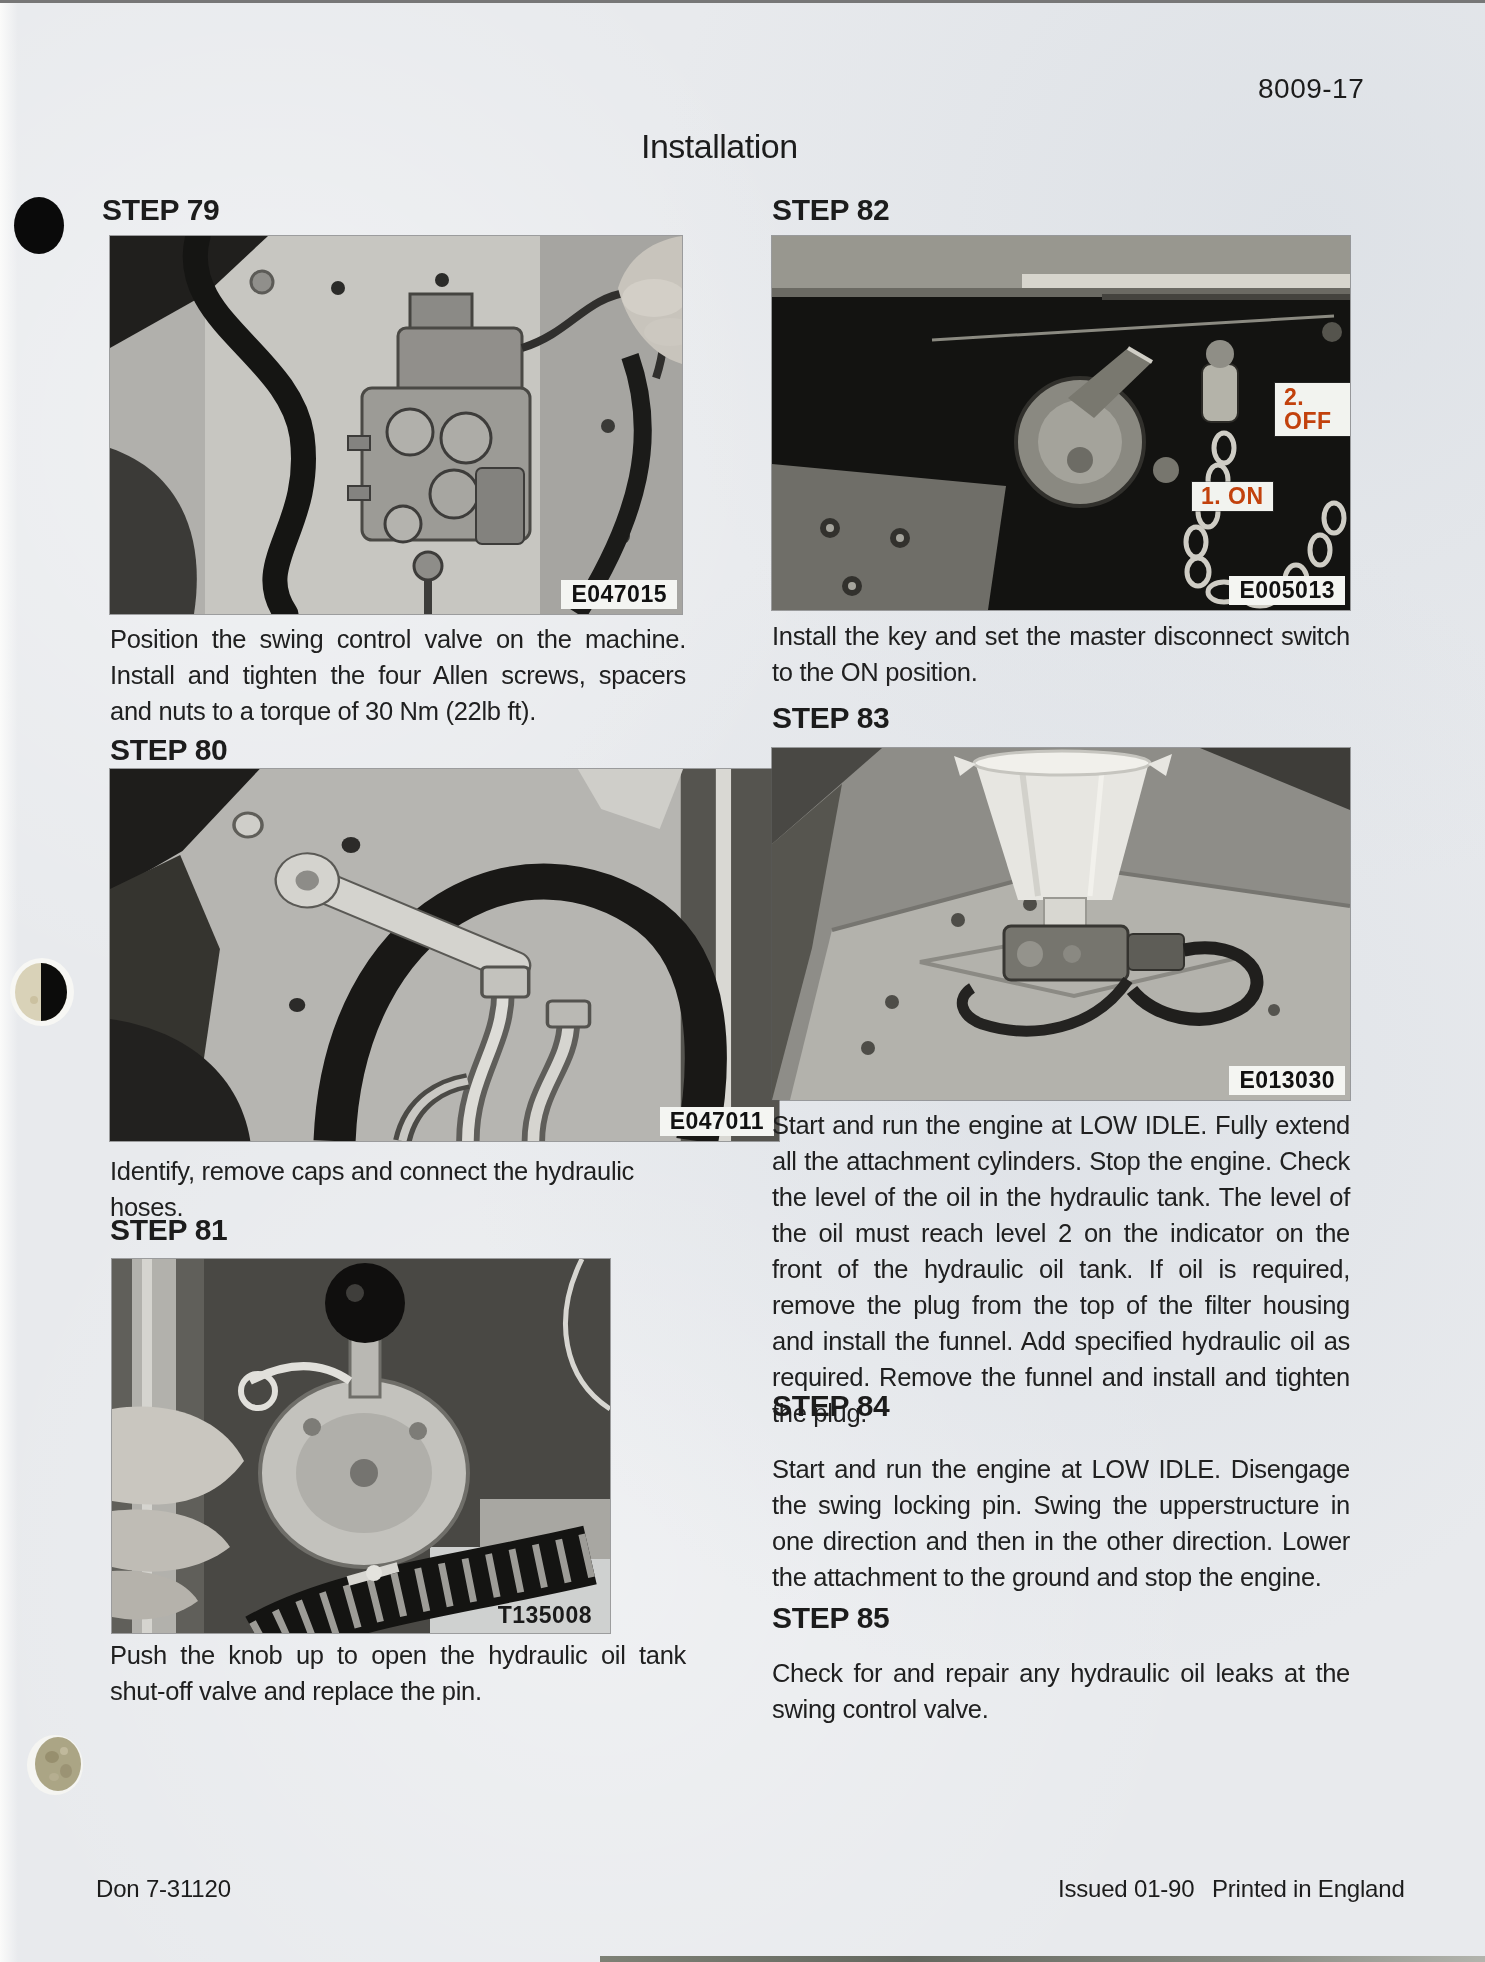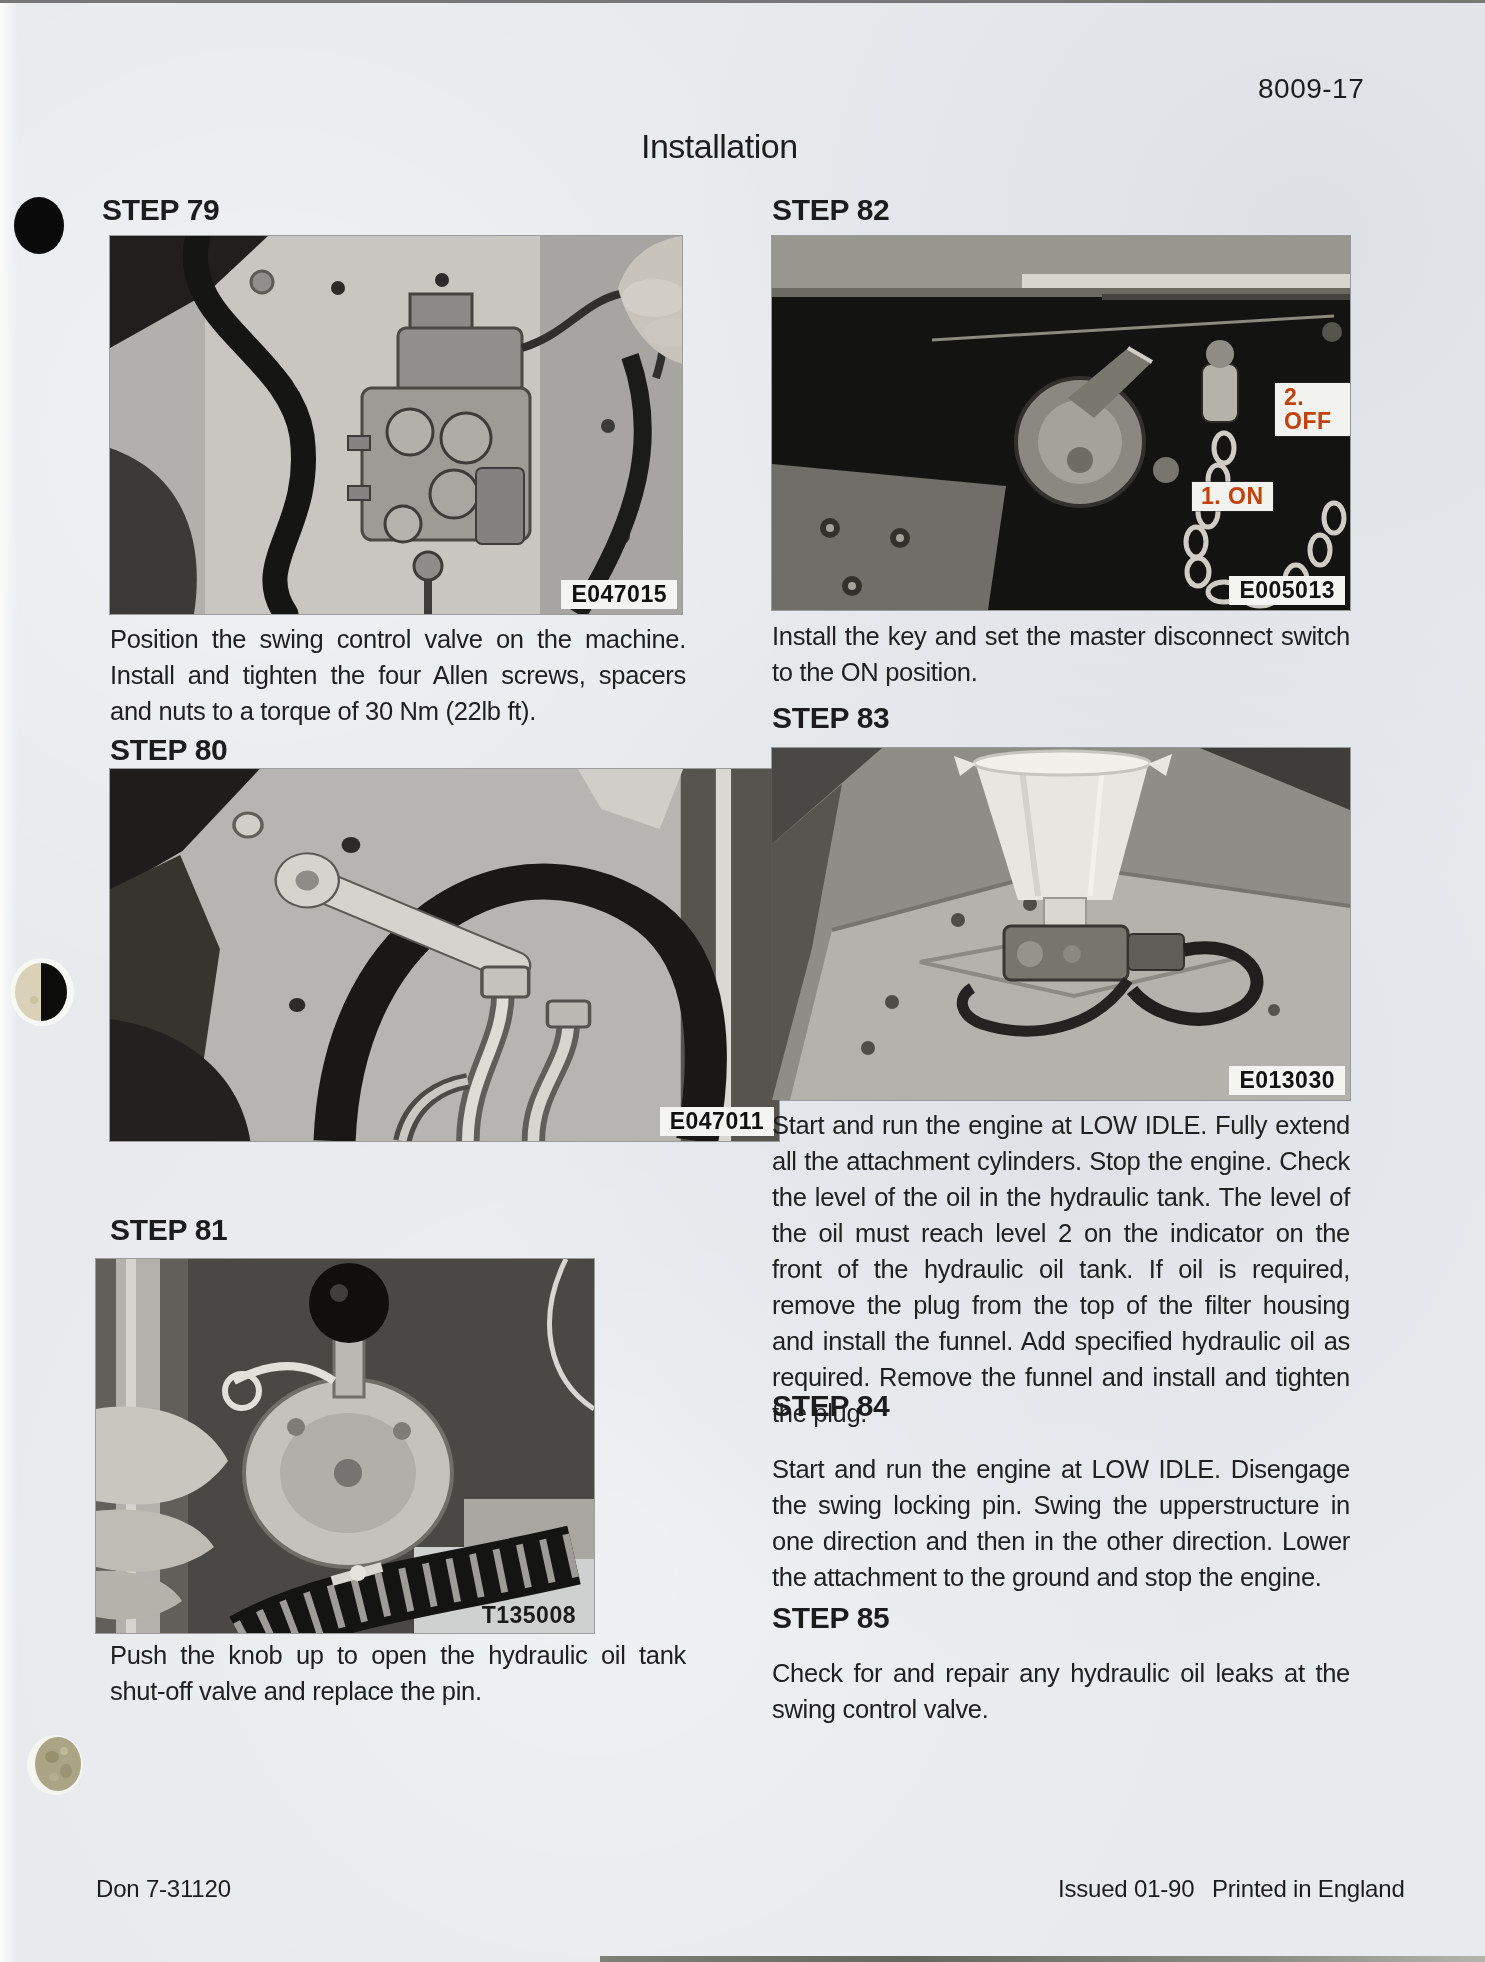--- a/index.html
+++ b/index.html
@@ -136,24 +136,25 @@
       <path d="M362,372 C362,320 392,296 392,252" stroke="#5f5e5a" stroke-width="20" fill="none"></path>
       <path d="M362,372 C362,320 392,296 392,252" stroke="#d6d5d0" stroke-width="10" fill="none"></path>
       <rect x="318" y="198" width="40" height="30" rx="4" fill="#c3c2bd" stroke="#54534f" stroke-width="3"></rect>
       <rect x="374" y="232" width="36" height="26" rx="4" fill="#bab9b4" stroke="#54534f" stroke-width="3"></rect>
       <path d="M250,372 C258,330 286,316 306,312" stroke="#4b4a46" stroke-width="16" fill="none"></path>
       <path d="M250,372 C258,330 286,316 306,312" stroke="#c9c8c3" stroke-width="7" fill="none"></path>
     </svg>
     <figcaption class="plabel">E047011</figcaption>
   </figure>
 
+  <p class="abs cap single" style="left:110px;top:1150px;width:576px;">Identify, remove caps and connect the hydraulic hoses.</p>
 
   <div class="abs step-h" style="left:110px;top:1210px;">STEP 81</div>
 
-  <figure class="photo" style="left:96px;top:1256px;width:498px;height:374px;">
+  <figure class="photo" style="left:112px;top:1256px;width:498px;height:374px;">
     <svg viewBox="0 0 498 374" preserveAspectRatio="none">
       <rect width="498" height="374" fill="#494844"></rect>
       <rect x="0" y="0" width="92" height="374" fill="#605f5a"></rect>
       <rect x="20" y="0" width="44" height="374" fill="#b2b1ac"></rect>
       <rect x="30" y="0" width="10" height="374" fill="#d5d4cf"></rect>
       <rect x="318" y="288" width="180" height="86" fill="#cfd1d0"></rect>
       <rect x="368" y="240" width="130" height="60" fill="#a8a7a2"></rect>
       <path d="M470,0 C440,60 452,120 498,150" stroke="#d7d6d1" stroke-width="5" fill="none"></path>
 
       <ellipse cx="252" cy="214" rx="104" ry="94" fill="#c3c2bd" stroke="#6f6e69" stroke-width="4"></ellipse>

